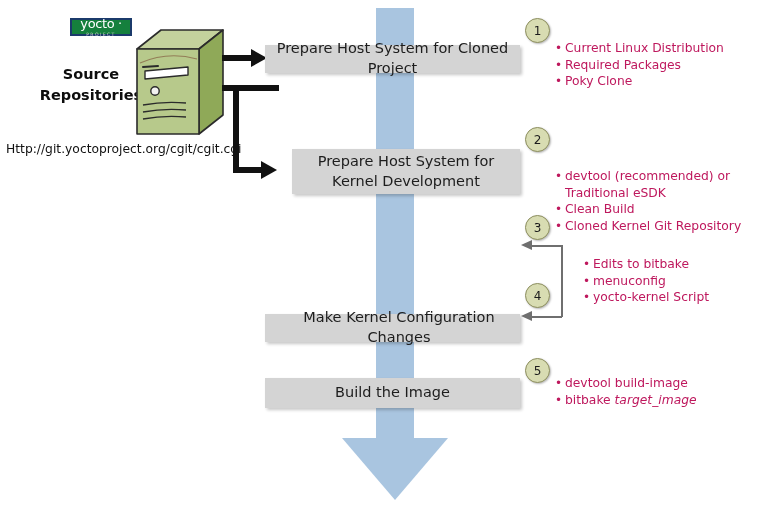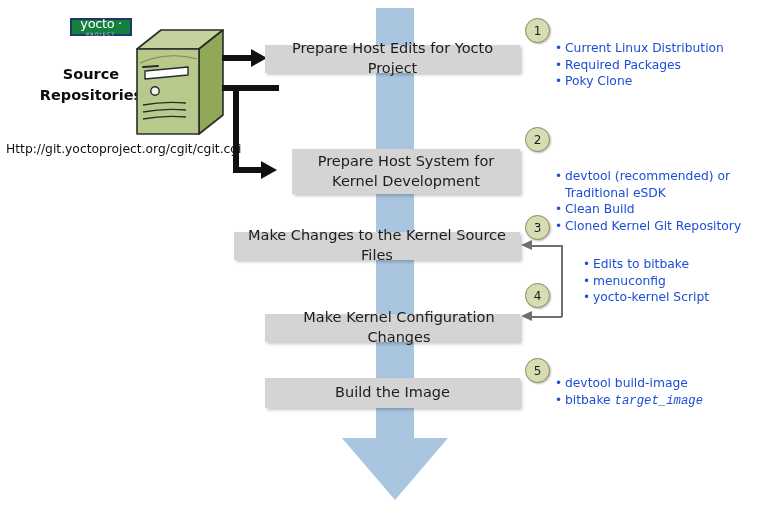--- a/index.html
+++ b/index.html
@@ -92,21 +92,21 @@
   #circle2 { left: 525px; top: 127px; }
   #circle3 { left: 525px; top: 215px; }
   #circle4 { left: 525px; top: 283px; }
   #circle5 { left: 525px; top: 358px; }
 
   
   .bullets {
     position: absolute;
     font-size: 12.3px;
     line-height: 16.5px;
-    color: #1d4ed8;
+    color: #be185d;
   }
   .bullets ul {
     margin: 0;
     padding: 0 0 0 13px;
     list-style: none;
   }
   .bullets li {
     position: relative;
     padding-left: 0;
     white-space: pre-line;
@@ -115,21 +115,21 @@
     content: "\2022";
     position: absolute;
     left: -10px;
     top: 0;
     font-size: 12px;
   }
   #bullets1 { left: 552px; top: 40px;  width: 215px; }
   #bullets2 { left: 552px; top: 140px; width: 215px; margin-top: 28px; }
   #bullets34 { left: 580px; top: 256px; width: 180px; }
   #bullets5 { left: 552px; top: 375px; width: 215px; }
-  .ital { font-style: italic; font-family: Liberation Mono, monospace; }
+  .ital { font-style: italic; }
 
   
   .bracket-v {
     position: absolute;
     left: 561px;
     top: 245px;
     width: 1.6px;
     height: 72px;
     background: #6f6f6f;
   }
@@ -260,23 +260,22 @@
   </svg>
 
   <div class="blk-line" id="arr1-shaft"></div>
   <div class="blk-head" id="arr1-head"></div>
 
   <div class="blk-line" id="arr2-h1"></div>
   <div class="blk-line" id="arr2-v"></div>
   <div class="blk-line" id="arr2-h2"></div>
   <div class="blk-head" id="arr2-head"></div>
 
-  <div class="proc-box" id="box1">Prepare Host Edits for Yocto Project</div>
+  <div class="proc-box" id="box1">Prepare Host System for Cloned Project</div>
   <div class="proc-box" id="box2">Prepare Host System for Kernel Development</div>
-  <div class="proc-box" id="box3">Make Changes to the Kernel Source Files</div>
   <div class="proc-box" id="box4">Make Kernel Configuration Changes</div>
   <div class="proc-box" id="box5">Build the Image</div>
 
   <div class="step-circle" id="circle1">1</div>
   <div class="step-circle" id="circle2">2</div>
   <div class="step-circle" id="circle3">3</div>
   <div class="step-circle" id="circle4">4</div>
   <div class="step-circle" id="circle5">5</div>
 
   <div class="bracket-v"></div>

